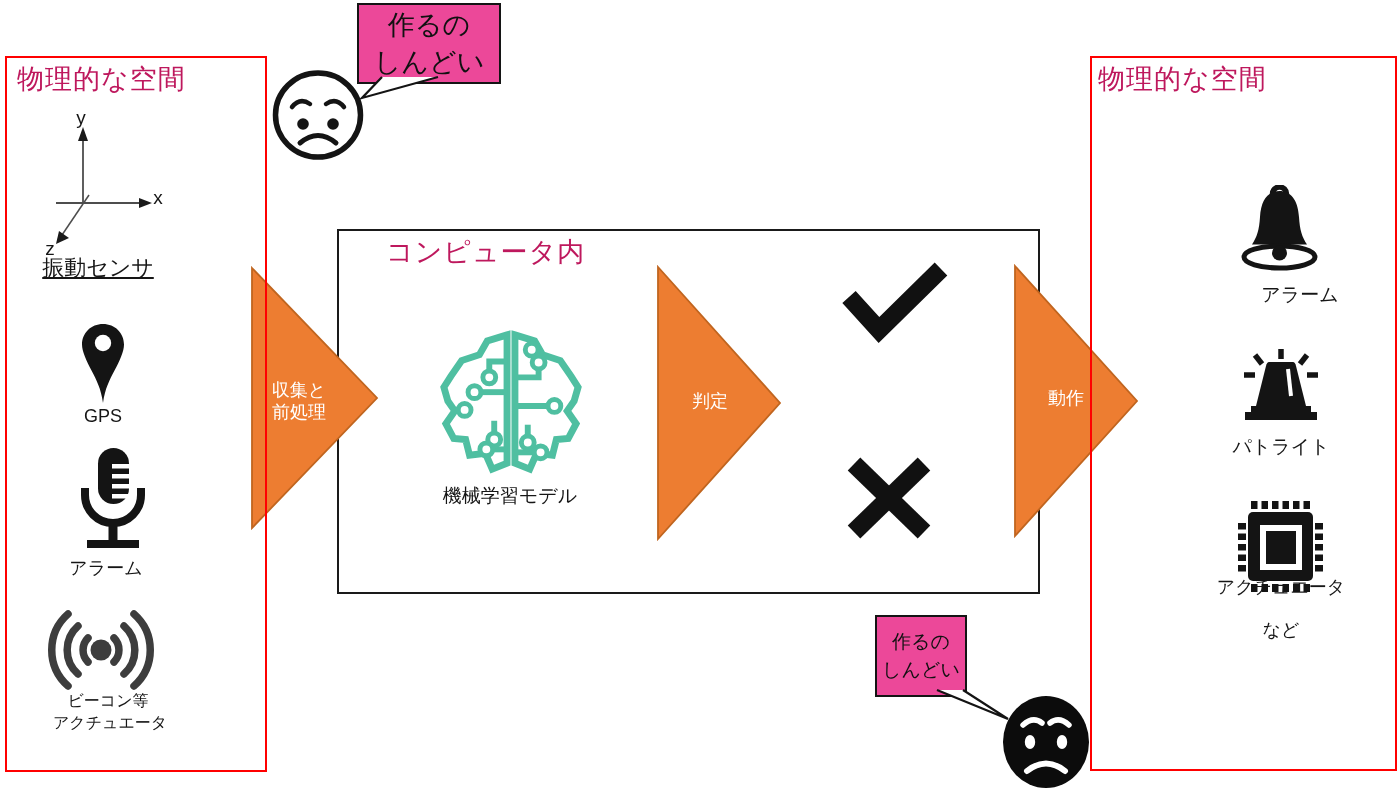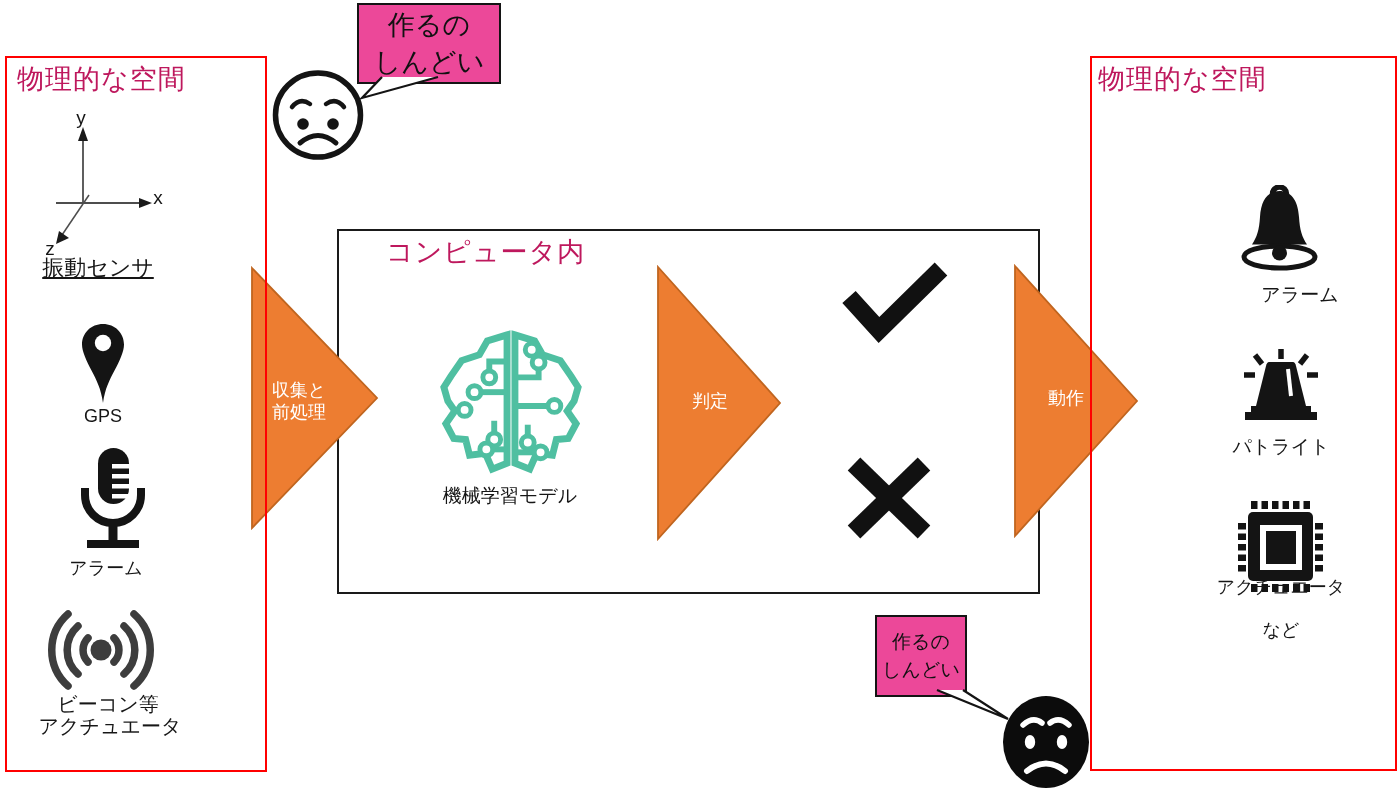--- a/index.html
+++ b/index.html
@@ -8,21 +8,21 @@
     font-family:"Liberation Sans","DejaVu Sans",sans-serif;color:#111;
   }
   .box{position:absolute;background:transparent;box-sizing:border-box;}
   .box.red{border:2.5px solid #ff0000;z-index:6;}
   .box.black{border:2.5px solid #1a1a1a;z-index:2;}
   .title{position:absolute;font-size:27px;letter-spacing:1px;color:#be185d;z-index:7;white-space:nowrap;}
   .lbl{position:absolute;transform:translateX(-50%);white-space:nowrap;color:#161616;z-index:7;text-align:center;}
   .lbl.s17{font-size:22px;text-decoration:underline;}
   .lbl.s18{font-size:18px;}
   .lbl.s19{font-size:19px;}
-  .lbl.s20{font-size:20px;}
+  .lbl.s20{font-size:16px;}
   .arrow-svg{position:absolute;z-index:4;}
   .arrow-label{position:absolute;z-index:5;color:#ffffff;font-size:18px;line-height:22px;text-align:center;transform:translate(-50%,-50%);white-space:nowrap;}
   .icon-svg{position:absolute;z-index:7;}
   .bubble{
     position:absolute;background:#ec4899;border:2.5px solid #141414;z-index:8;
     display:flex;flex-direction:column;align-items:center;justify-content:center;text-align:center;
   }
   .bubble.big{font-size:27px;line-height:37px;}
   .bubble.small{font-size:19px;line-height:28px;}
   .tail{position:absolute;z-index:9;}

